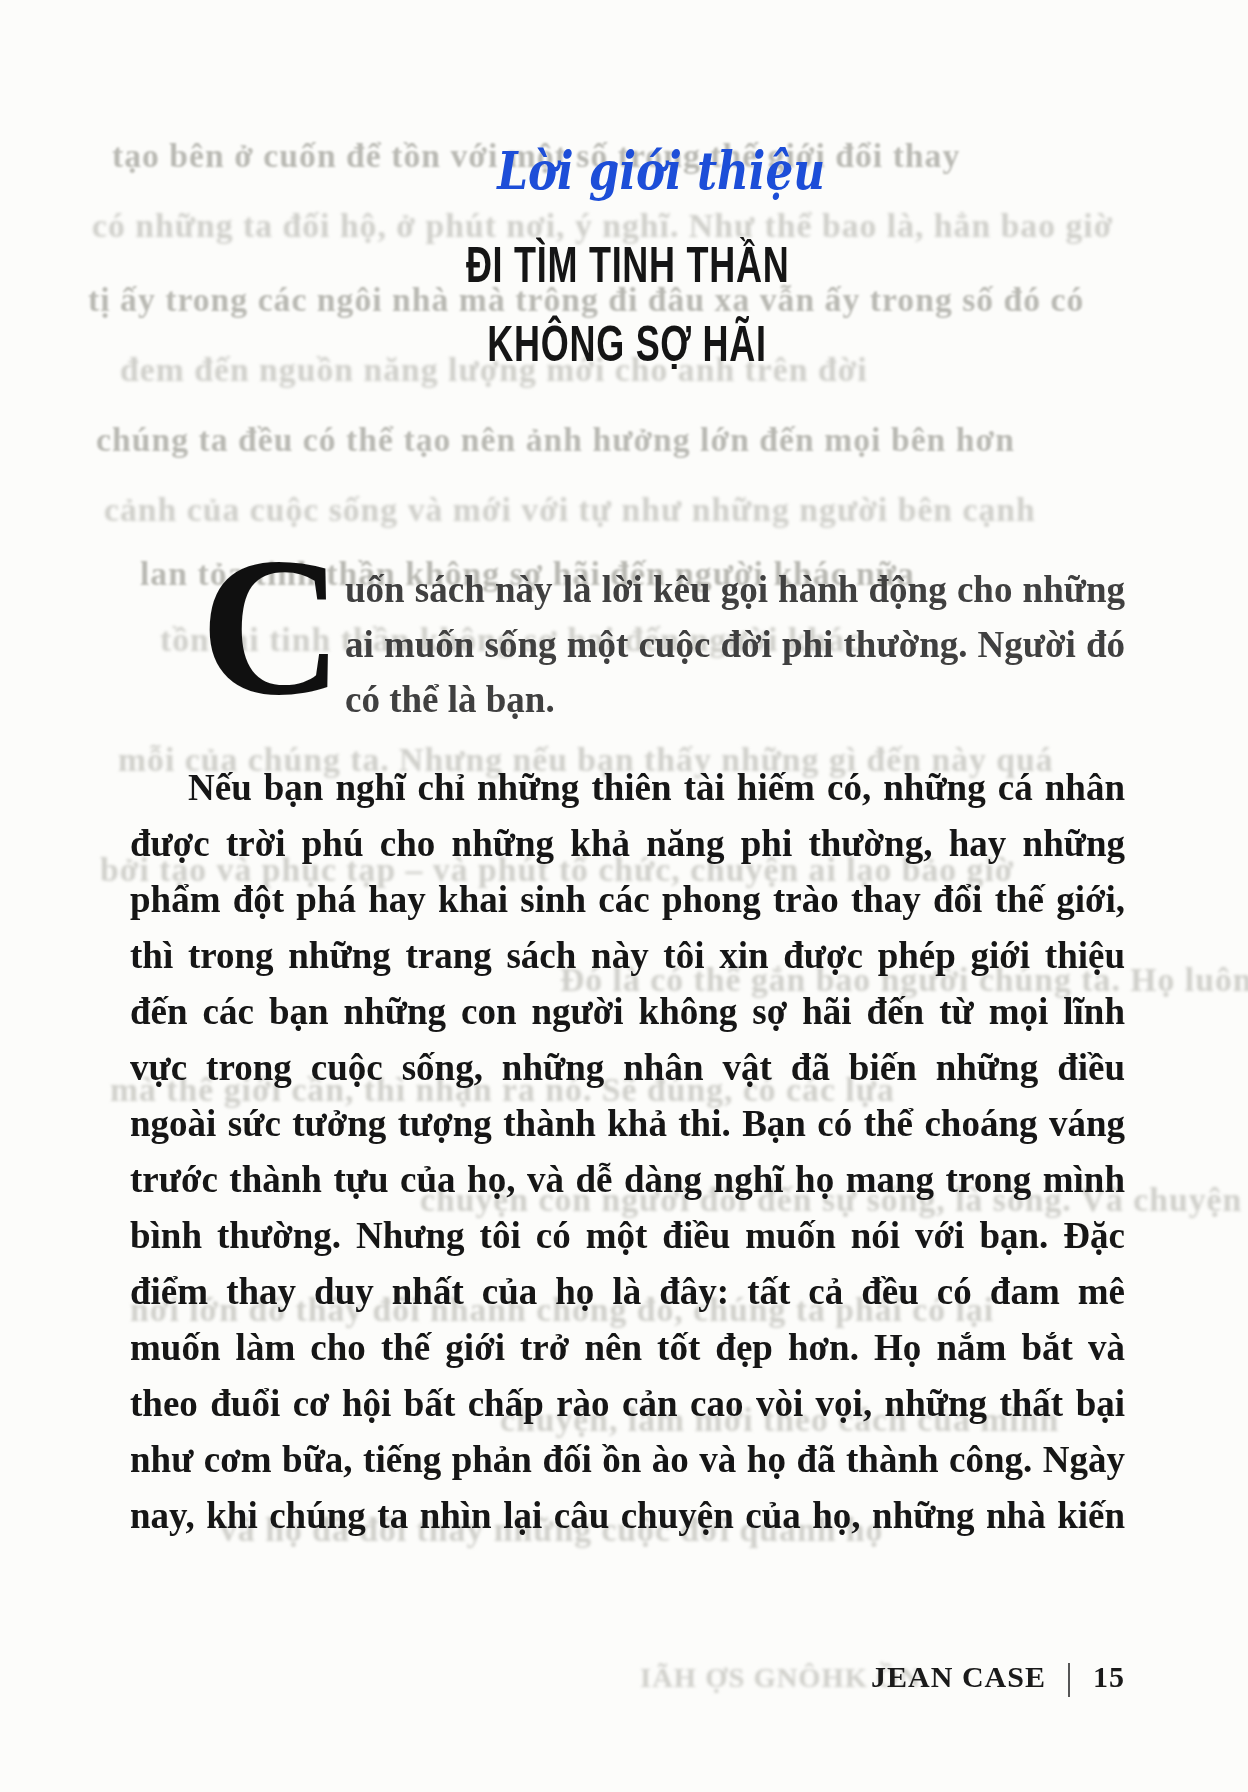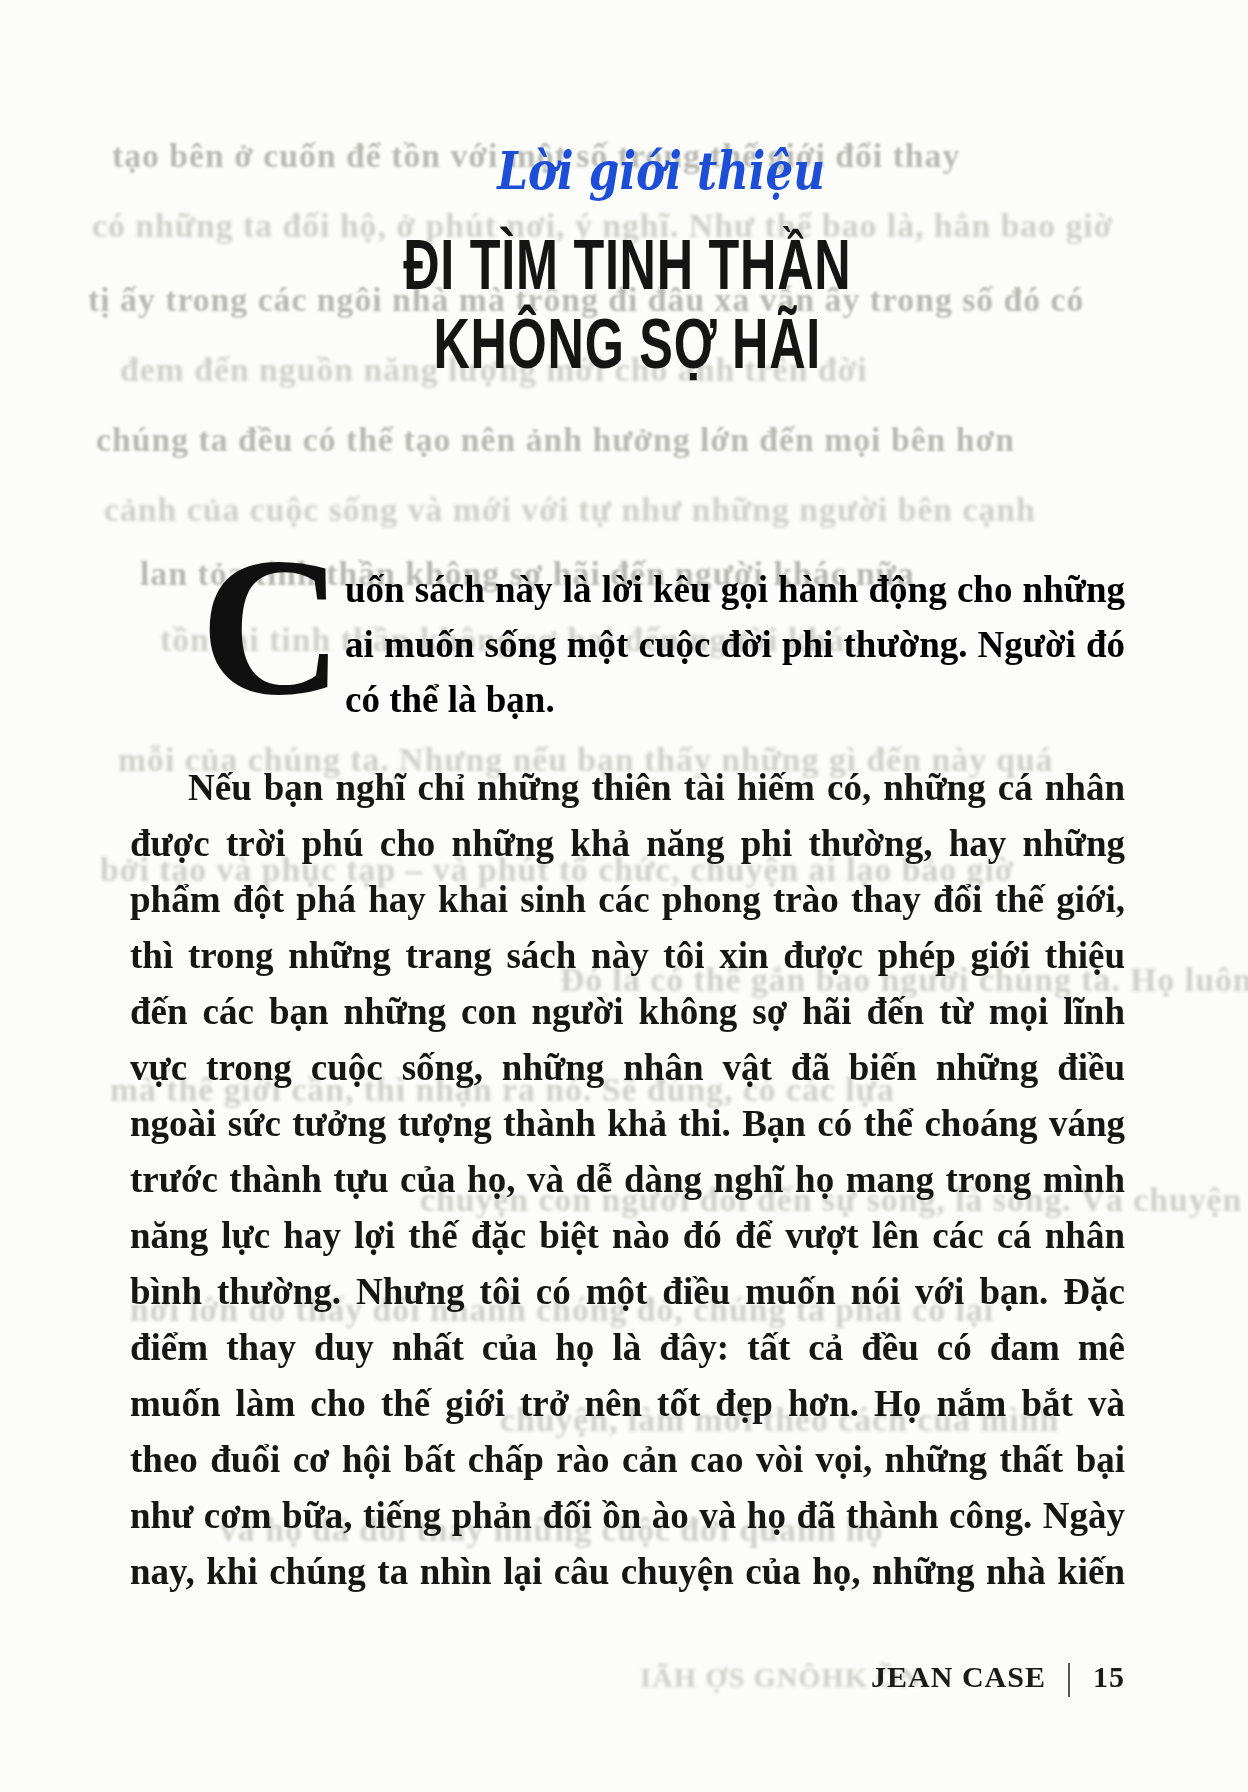--- a/index.html
+++ b/index.html
@@ -20,35 +20,35 @@
   
   .kicker{
     position:absolute;top:140px;left:130px;width:995px;text-align:center;
     font-family:"DejaVu Serif", serif;font-style:italic;font-weight:bold;
     font-size:52px;color:#1d4ed8;
   }
   .kicker .squeeze{display:inline-block;transform:translateX(34px) scaleX(0.84);transform-origin:50% 50%;}
   .title{
     position:absolute;top:226px;left:130px;width:995px;text-align:center;
     font-family:"Liberation Sans", sans-serif;font-weight:bold;
-    font-size:70px;line-height:79px;color:#151515;
+    font-size:50px;line-height:79px;color:#151515;
   }
   .title .tline{display:block;}
   .title .squeeze{display:inline-block;transform:scaleX(0.72);transform-origin:50% 50%;letter-spacing:1px;white-space:nowrap;}
 
   
   .p1{position:absolute;left:130px;top:562px;width:995px;}
   .dropcap{
     position:absolute;left:70px;top:-34px;
     font-family:"Liberation Serif", serif;font-weight:bold;
     font-size:198px;line-height:198px;color:#101010;
   }
   .p1 .line{
     margin-left:215px;width:780px;
-    font-size:37px;line-height:55px;font-weight:bold;color:#000000;
+    font-size:37px;line-height:55px;font-weight:bold;color:#404040;
   }
   .p2{
     position:absolute;left:130px;top:760px;width:995px;
     font-size:37px;line-height:56px;font-weight:bold;color:#161616;
   }
   .just{text-align:justify;text-align-last:justify;}
   .left{text-align:left;text-align-last:left;}
   .indent{padding-left:58px;}
 
   
@@ -101,21 +101,20 @@
 
   <div class="p2">
     <div class="line just indent">Nếu bạn nghĩ chỉ những thiên tài hiếm có, những cá nhân</div>
     <div class="line just">được trời phú cho những khả năng phi thường, hay những</div>
     <div class="line just">phẩm đột phá hay khai sinh các phong trào thay đổi thế giới,</div>
     <div class="line just">thì trong những trang sách này tôi xin được phép giới thiệu</div>
     <div class="line just">đến các bạn những con người không sợ hãi đến từ mọi lĩnh</div>
     <div class="line just">vực trong cuộc sống, những nhân vật đã biến những điều</div>
     <div class="line just">ngoài sức tưởng tượng thành khả thi. Bạn có thể choáng váng</div>
     <div class="line just">trước thành tựu của họ, và dễ dàng nghĩ họ mang trong mình</div>
-    <div class="line just">năng lực hay lợi thế đặc biệt nào đó để vượt lên các cá nhân</div>
     <div class="line just">bình thường. Nhưng tôi có một điều muốn nói với bạn. Đặc</div>
     <div class="line just">điểm thay duy nhất của họ là đây: tất cả đều có đam mê</div>
     <div class="line just">muốn làm cho thế giới trở nên tốt đẹp hơn. Họ nắm bắt và</div>
     <div class="line just">theo đuổi cơ hội bất chấp rào cản cao vòi vọi, những thất bại</div>
     <div class="line just">như cơm bữa, tiếng phản đối ồn ào và họ đã thành công. Ngày</div>
     <div class="line just">nay, khi chúng ta nhìn lại câu chuyện của họ, những nhà kiến</div>
   </div>
 
   <div class="footer">
     <span>JEAN CASE</span><span class="divider">|</span><span>15</span>

